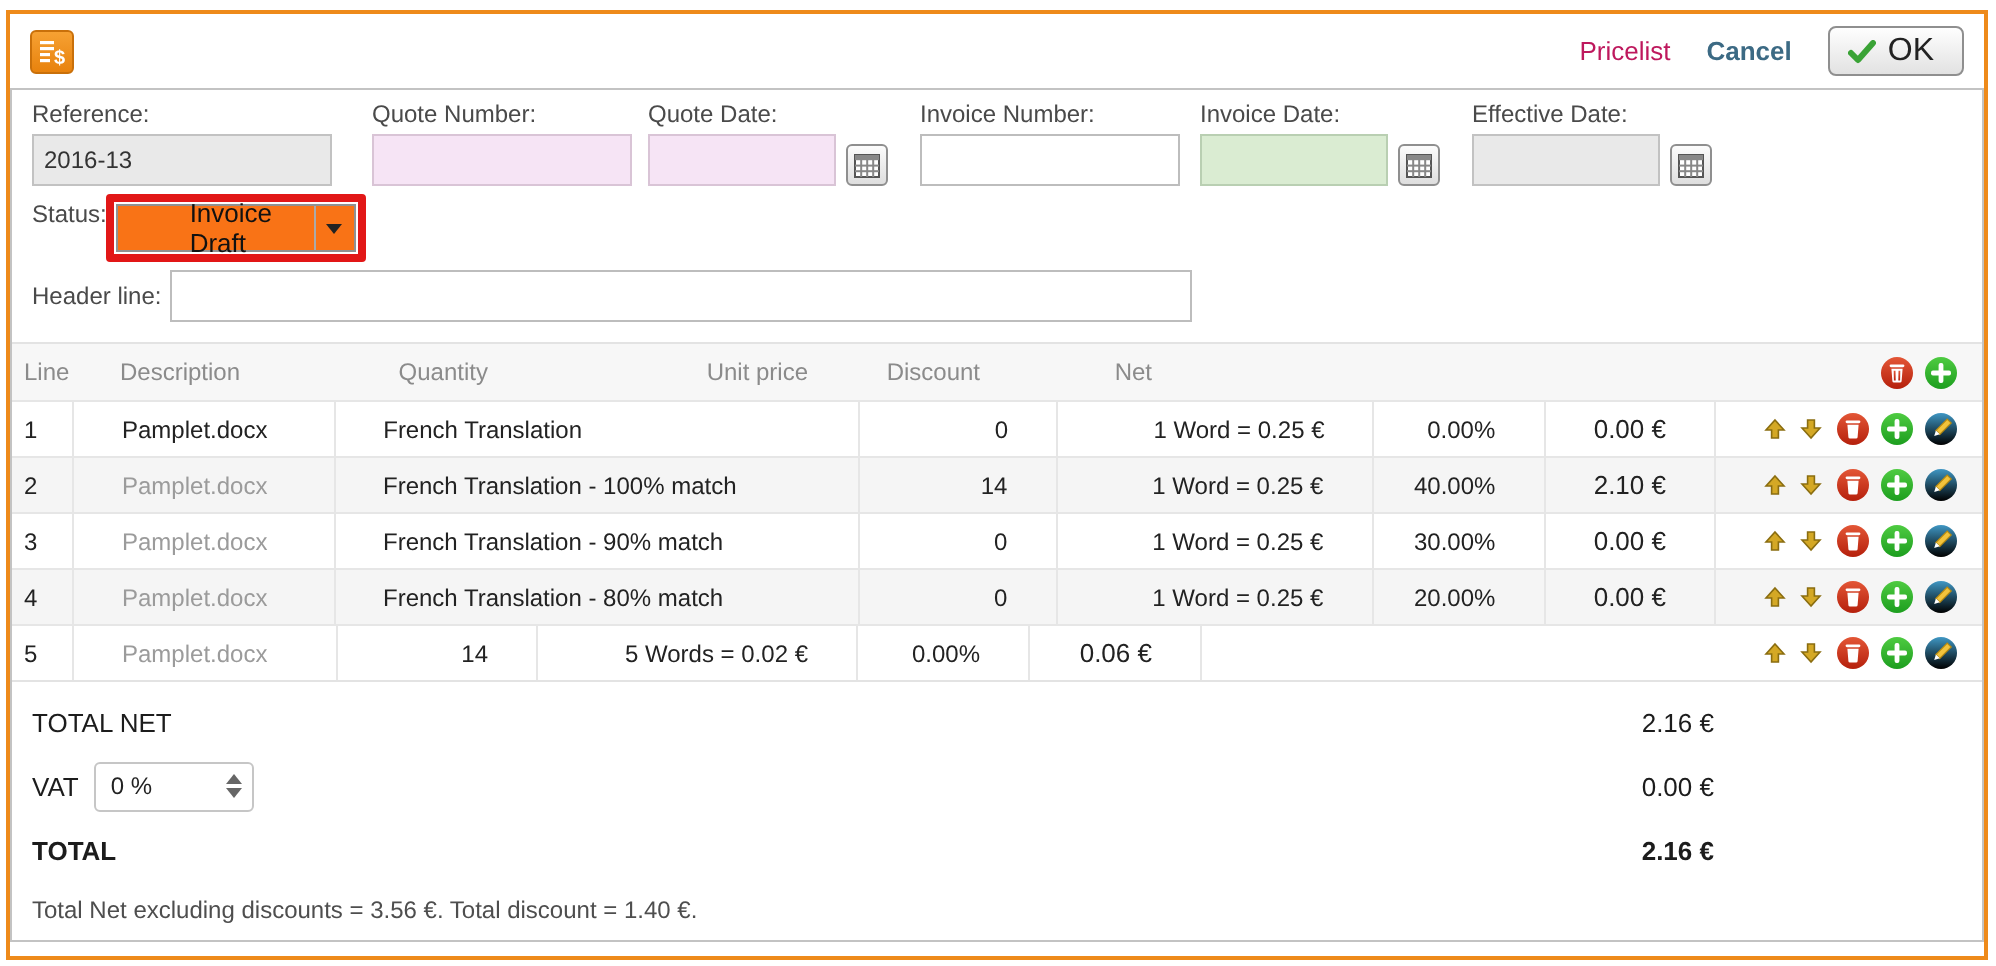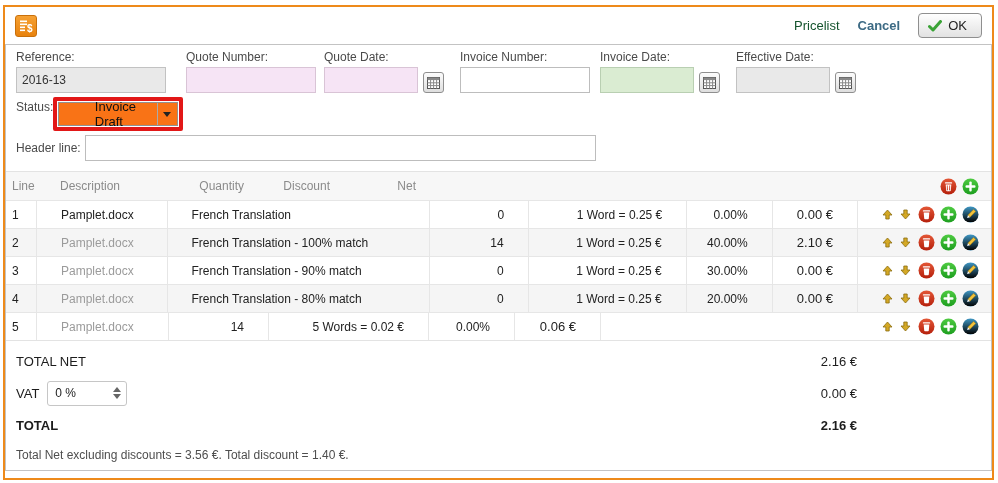--- a/index.html
+++ b/index.html
@@ -4,24 +4,24 @@
 <style>
   * { box-sizing: border-box; margin: 0; padding: 0; }
   html,body { width:998px; height:483px; background:#fff; font-family:"Liberation Sans", sans-serif; }
   .frame { position:absolute; left:3px; top:5px; width:991px; height:475px; border:2px solid #ee8a1a; background:#fff; }
 
   
   .toolbar { height:37px; display:flex; align-items:center; padding:0 10px; }
   .app-icon { width:22px; height:22px; border:1px solid #c9700a; border-radius:3px;
     background:linear-gradient(#f6a133,#e8820d); display:flex; align-items:center; justify-content:center; }
   .toolbar-right { margin-left:auto; display:flex; align-items:center; gap:18px; }
-  .link-pricelist { color:#14532d; font-size:13px; cursor:pointer; }
+  .link-pricelist { color:#be185d; font-size:13px; cursor:pointer; }
   .link-cancel { color:#3c6a84; font-size:13px; font-weight:bold; cursor:pointer; }
   .ok-btn { display:flex; align-items:center; gap:6px; border:1px solid #8f8f8f; border-radius:4px;
-    background:linear-gradient(#fefefe,#e2e2e2); padding:3px 14px 3px 9px; font-size:13px; color:#222; cursor:pointer; height:25px; }
+    background:linear-gradient(#fefefe,#e2e2e2); padding:3px 14px 3px 9px; font-size:16px; color:#222; cursor:pointer; height:25px; }
 
   
   .panel { margin:0 0 6px 0; border:1px solid #c3c3c3; height:427px; background:#fff; overflow:hidden; }
   .form-area { padding:5px 10px 0 10px; }
   .fields-row { display:flex; align-items:flex-start; }
   .fgroup { display:flex; flex-direction:column; }
   .flabel { font-size:12px; color:#4a4a4a; margin-bottom:3px; }
   .finput { height:21px; border:1px solid #bdbdbd; font-size:12px; color:#333; padding:12px 5px; background:#fff; width:100%; font-family:"Liberation Sans",sans-serif; }
   .finput.gray { background:#e9e9e9; border-color:#c2c2c2; }
   .finput.pink { background:#f6e4f5; border-color:#d9c4d6; }
@@ -215,20 +215,21 @@
         <span class="flabel">Header line:</span>
         <input class="finput headerline-input" value="" style="">
       </div>
     </div>
 
     <div class="grid">
       <div class="trow head">
         <div class="cell c-line">Line</div>
         <div class="cell c-desc">Description</div>
         <div class="cell c-qty">Quantity</div>
+        <div class="cell c-unit">Unit price</div>
         <div class="cell c-disc">Discount</div>
         <div class="cell c-net" style="font-size:12px">Net</div>
         <div class="cell c-act">
           <span class="icon-btn">
             <svg width="17" height="17" viewBox="0 0 17 17">
                 <circle cx="8.5" cy="8.5" r="8" fill="url(#gRed)"></circle>
                 <rect x="4.8" y="4.2" width="7.4" height="1.4" rx="0.7" fill="#fff"></rect>
                 <path d="M5.7 6.4 h5.6 l-0.5 6.2 a0.8 0.8 0 0 1 -0.8 0.7 h-3 a0.8 0.8 0 0 1 -0.8 -0.7 Z" fill="#fff"></path>
                 <g stroke="url(#gRed)" stroke-width="0.9">
                   <line x1="7.3" y1="7.4" x2="7.4" y2="12.3"></line>

